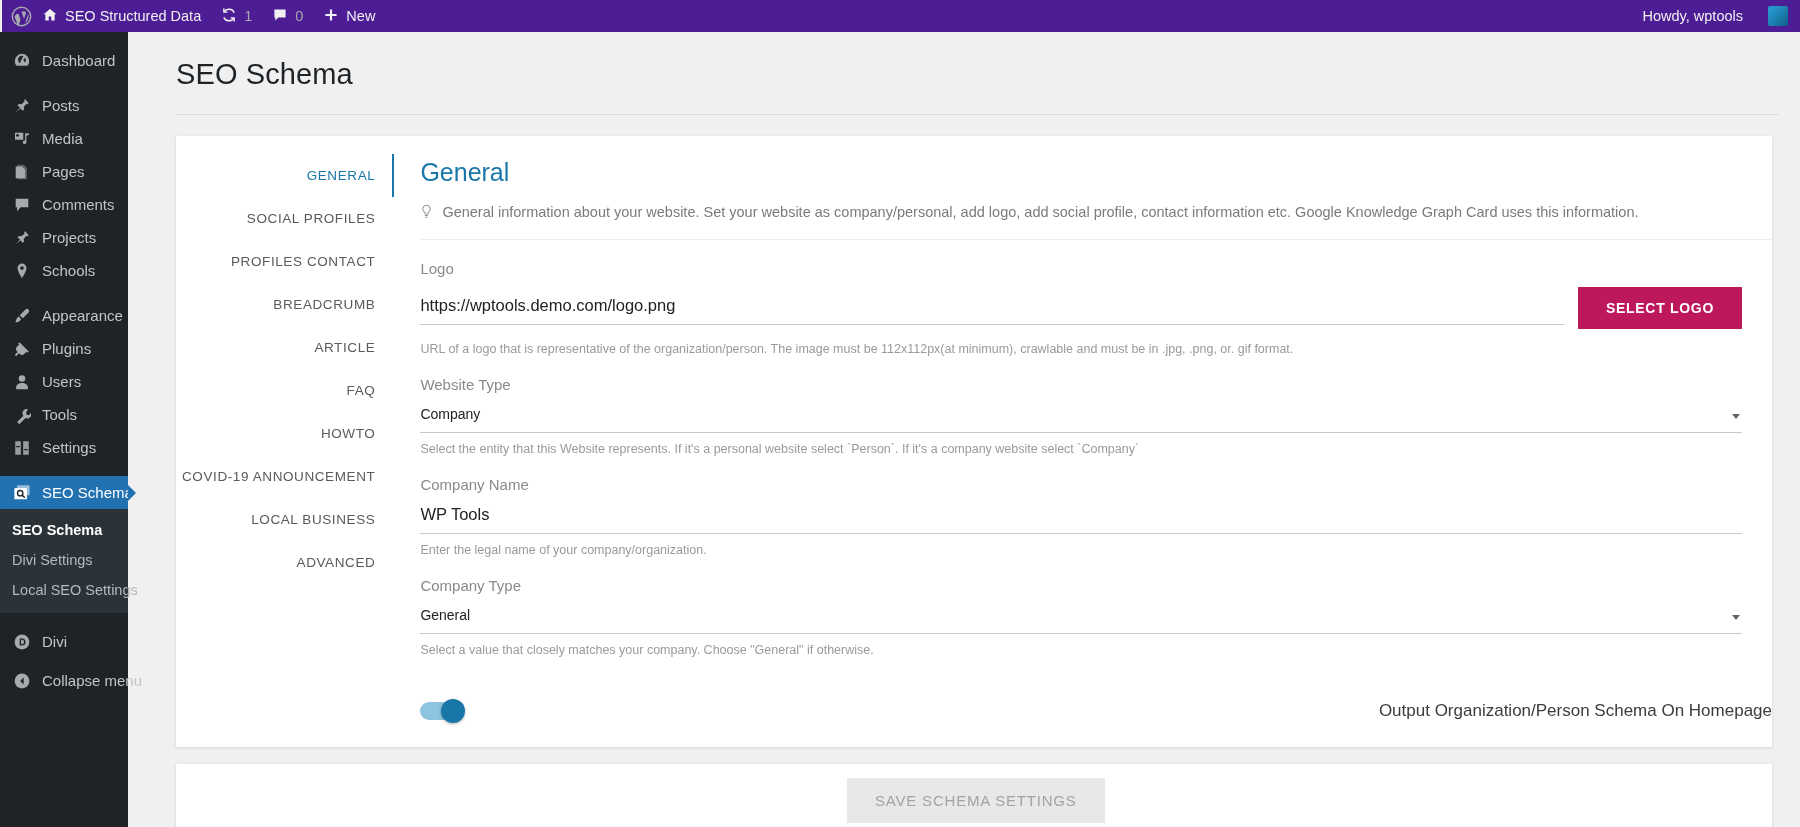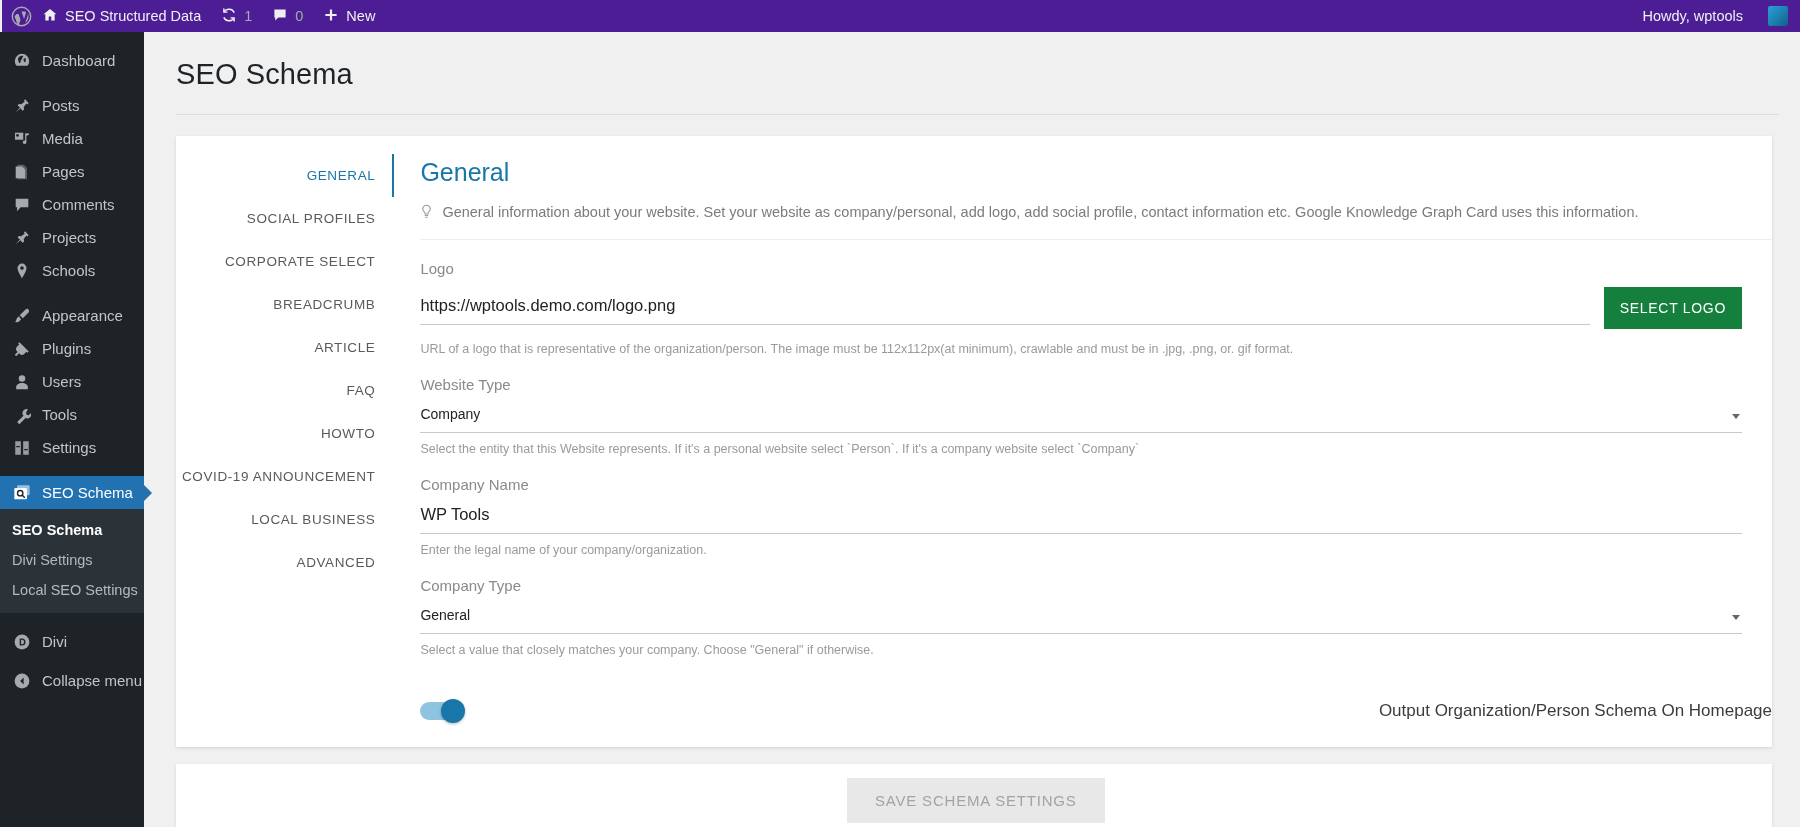--- a/index.html
+++ b/index.html
@@ -29,21 +29,21 @@
   .avatar {
     width: 20px; height: 20px; border-radius: 2px;
     background: linear-gradient(135deg,#2a9fd6 0%,#1c7fae 55%,#0f5f85 100%);
     display: inline-block;
   }
   .wp-logo { width: 21px; height: 21px; margin-left: 9px; }
 
   
   #adminmenu {
     position: absolute; top: 32px; left: 0;
-    width: 144px; height: 795px;
+    width: 128px; height: 795px;
     background: #1d2327;
     padding-top: 12px;
     font-size: 15px;
   }
   .menu-item {
     display: flex; align-items: center; gap: 10px;
     height: 33px; padding-left: 12px;
     color: #c3c4c7;
     white-space: nowrap;
   }
@@ -161,24 +161,24 @@
     border-width: 5px 4.5px 0 4.5px;
     border-color: #666 transparent transparent transparent;
   }
   .field-help {
     font-size: 12.5px; color: #9a9a9a;
     padding-top: 9px;
   }
   #select-logo-btn {
     flex: 0 0 auto;
     margin-left: 14px; margin-bottom: 4px;
-    background: #15803d; color: #fff;
+    background: #be185d; color: #fff;
     border: none;
-    font-size: 14px; font-weight: normal; letter-spacing: .7px;
-    padding: 13px 16px;
+    font-size: 14px; font-weight: bold; letter-spacing: .7px;
+    padding: 13px 28px;
     font-family: "Liberation Sans", sans-serif;
     cursor: pointer;
   }
 
   
   #toggle-row {
     display: flex; align-items: center; gap: 14px;
     padding-top: 44px;
     justify-content: space-between;
   }
@@ -418,21 +418,21 @@
 <div id="content">
   <h1 id="page-title">SEO Schema</h1>
   <div id="title-rule"></div>
 
   <div id="card-wrap">
     <div id="card">
 
       <div id="tabs">
           <div class="tab active">GENERAL</div>
           <div class="tab">SOCIAL PROFILES</div>
-          <div class="tab">CORPORATE SELECT</div>
+          <div class="tab">PROFILES CONTACT</div>
           <div class="tab">BREADCRUMB</div>
           <div class="tab">ARTICLE</div>
           <div class="tab">FAQ</div>
           <div class="tab">HOWTO</div>
           <div class="tab">COVID-19 ANNOUNCEMENT</div>
           <div class="tab">LOCAL BUSINESS</div>
           <div class="tab">ADVANCED</div>
         </div>
 
       <div id="panel">

